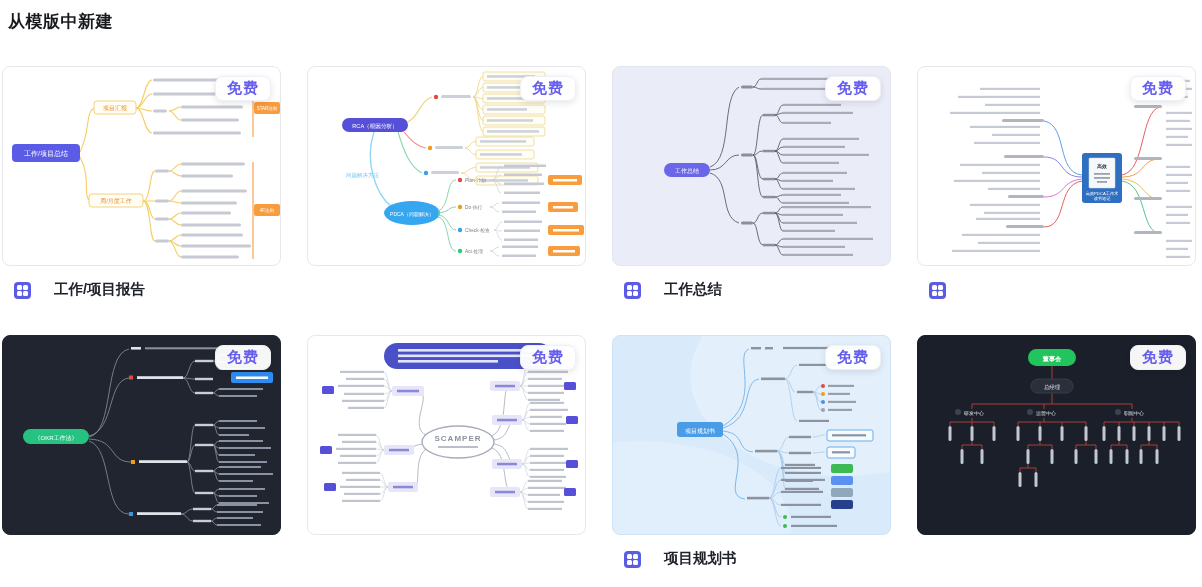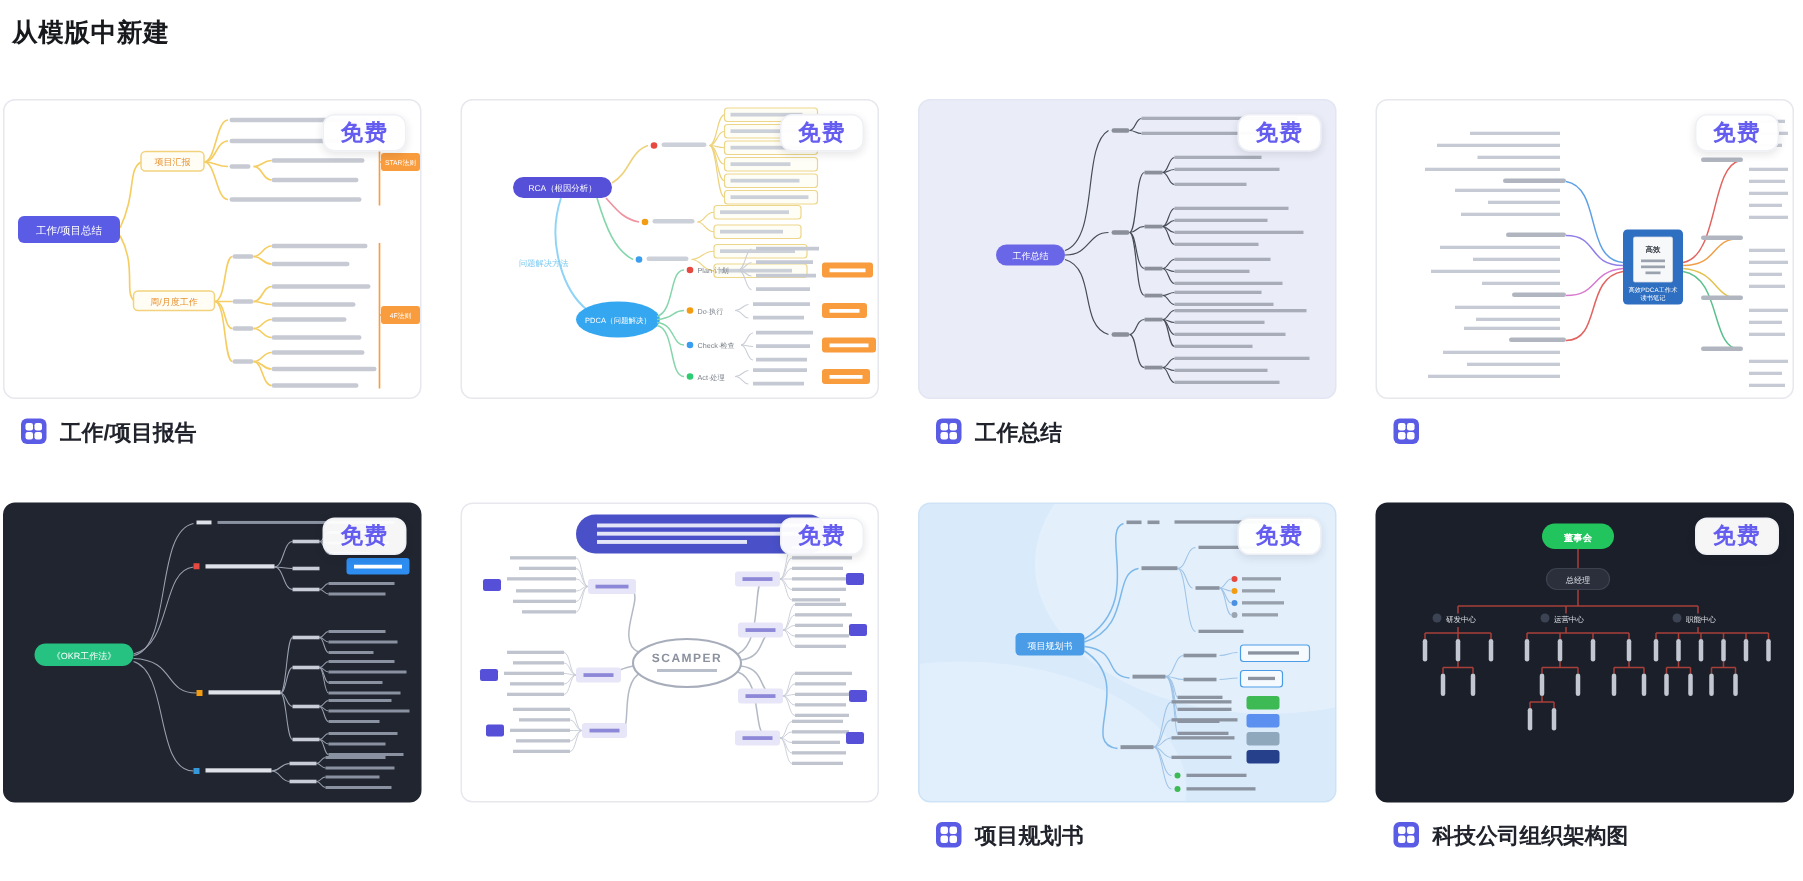--- a/index.html
+++ b/index.html
@@ -8,21 +8,21 @@
   .hdr{margin:10px 0 0 8px;font-size:17px;font-weight:bold;color:#17191d;letter-spacing:.5px;}
   .grid{display:grid;grid-template-columns:repeat(4,279px);column-gap:26px;row-gap:36px;margin:33px 0 0 2px;}
   .card{width:279px;}
   .thumb{position:relative;width:279px;height:200px;border-radius:8px;border:1px solid #e7e8ee;box-sizing:border-box;overflow:hidden;cursor:pointer;background:#fff;}
   .bg-white{background:#fff;}
   .bg-lav{background:#eaedf8;border-color:#e3e6f2;}
   .bg-dark{background:#21252f;border-color:#21252f;}
   .bg-blue{background:#d9eafb;border-color:#cfe3f6;}
   .bg-dark2{background:#1b1f29;border-color:#1b1f29;}
   .badge{position:absolute;top:9px;right:9px;background:rgba(255,255,255,.96);border:1px solid #eef0f5;border-radius:8px;padding:2px 11px;font-size:15px;font-weight:bold;color:var(--badge-text,#655df0);box-shadow:0 2px 6px rgba(31,35,41,.12);letter-spacing:1px;}
-  .trow{display:flex;align-items:flex-start;gap:9px;margin:13px 0 0 12px;cursor:pointer;height:20px;}
+  .trow{display:flex;align-items:flex-end;gap:23px;margin:13px 0 0 12px;cursor:pointer;height:20px;}
   .ticon{width:17px;height:17px;border-radius:4px;background:var(--accent,#5b5ce6);display:grid;grid-template-columns:1fr 1fr;grid-template-rows:1fr 1fr;gap:1.6px;padding:3.2px;box-sizing:border-box;flex:0 0 17px;}
   .ticon i{background:#fff;border-radius:1.5px;display:block;}
   .tlabel{font-size:14.5px;font-weight:bold;color:var(--title-text,#20232b);white-space:nowrap;}
   .t-svg{display:block;width:277px;height:198px;}
   .t-svg text{font-family:inherit;}
 </style>
 </head>
 <body>
 
 <div class="page">
@@ -751,25 +751,16 @@
           <text x="134" y="52.5" font-size="5.4" fill="#dfe3ea" text-anchor="middle">总经理</text>
           <circle cx="40" cy="76" r="3" fill="#3c4454"></circle>
           <text x="46" y="78.5" font-size="5" fill="#e2e5ea">研发中心</text>
           <circle cx="112" cy="76" r="3" fill="#3c4454"></circle>
           <text x="118" y="78.5" font-size="5" fill="#e2e5ea">运营中心</text>
           <circle cx="200" cy="76" r="3" fill="#3c4454"></circle>
           <text x="206" y="78.5" font-size="5" fill="#e2e5ea">职能中心</text>
         </svg>
         <div class="badge">免费</div>
       </div>
-      <div class="trow">
-        <span class="ticon">
-            <i></i>
-            <i></i>
-            <i></i>
-            <i></i>
-          </span>
-        <span class="tlabel">科技公司组织架构图</span>
-      </div>
     </div>
 
   </div>
 </div>
 
 </body></html>

